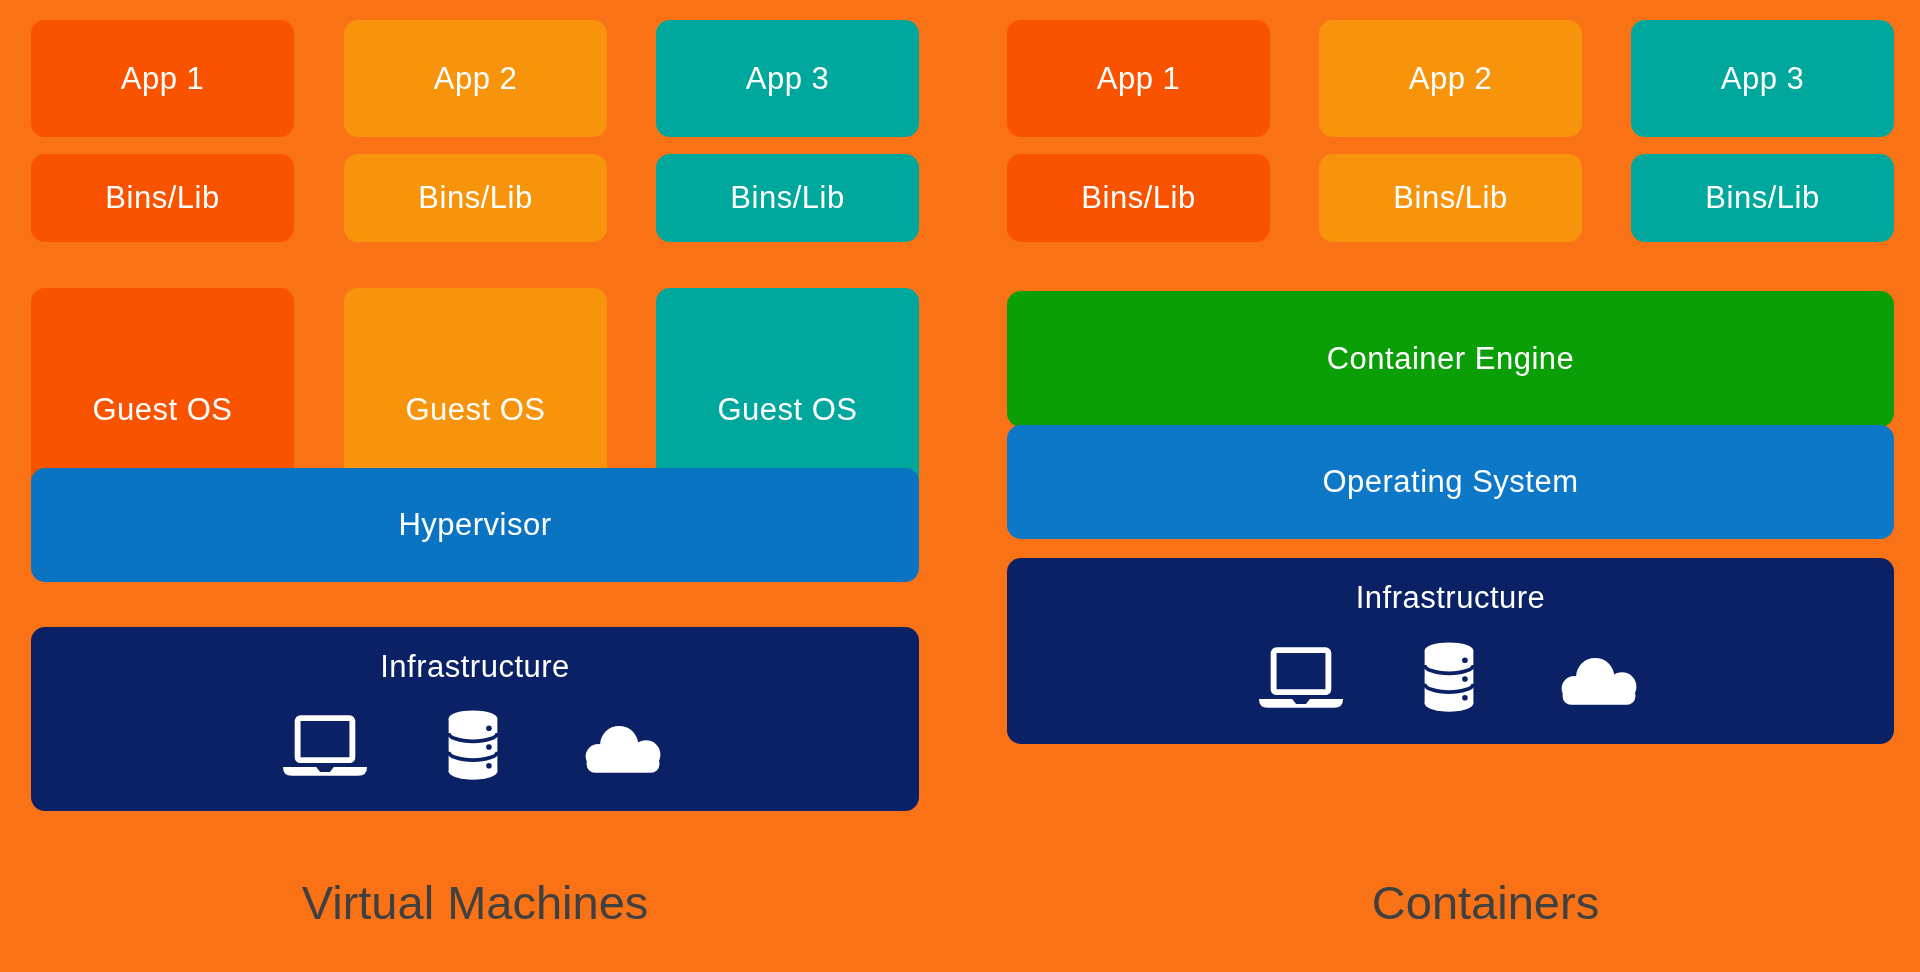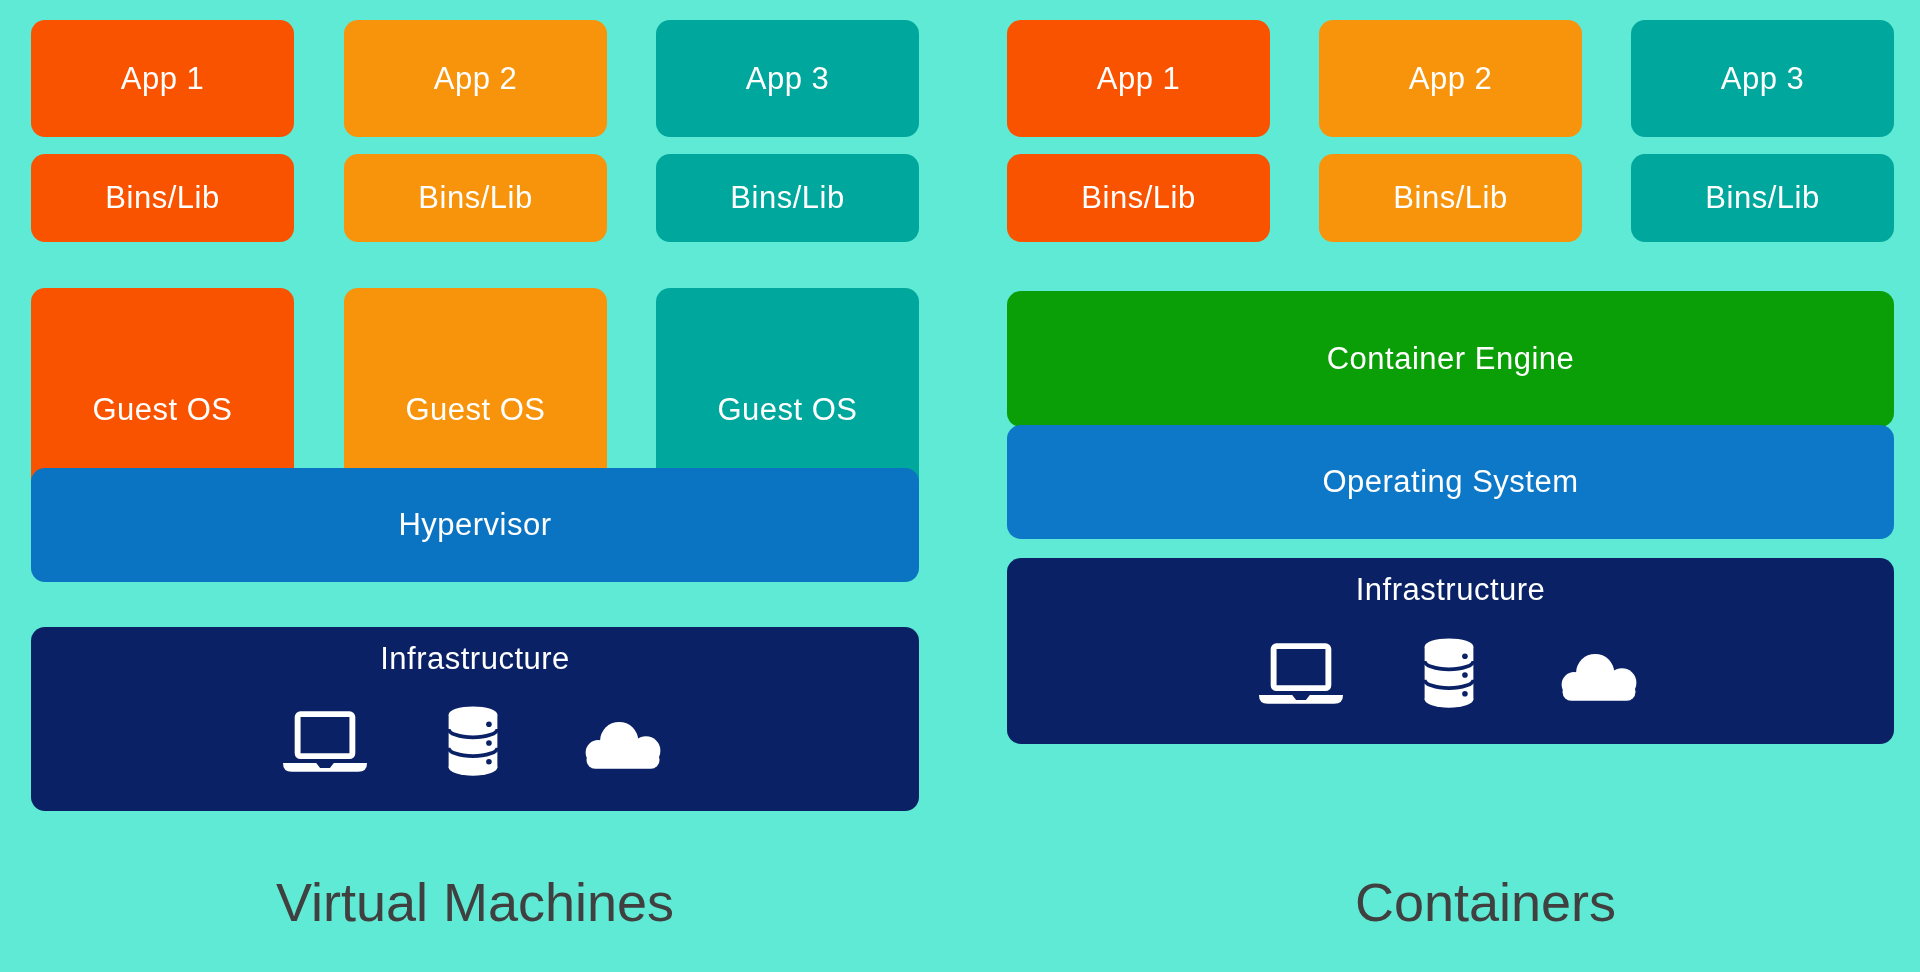--- a/index.html
+++ b/index.html
@@ -1,20 +1,20 @@
 <!DOCTYPE html>
 <html><head>
 <meta charset="utf-8">
 <style>
   html, body { margin: 0; padding: 0; background: #ffffff; }
   .canvas {
     position: relative;
     width: 1920px;
     height: 972px;
-    background: #5eead4;
+    background: #f97316;
     overflow: hidden;
     font-family: "Liberation Sans", sans-serif;
   }
   .box {
     position: absolute;
     border-radius: 14px;
     display: flex;
     align-items: center;
     justify-content: center;
     color: #ffffff;
@@ -37,21 +37,21 @@
   .r-col2 { left: 1319px; width: 263px; }
   .r-col3 { left: 1631px; width: 263px; }
   .r-full { left: 1007px; width: 887px; }
   .engine  { top: 291px; height: 136px; }
   .os      { top: 425px; height: 114px; }
   .infra-right { top: 558px; height: 186px; }
   
   .infra {
     flex-direction: column;
     justify-content: flex-start;
-    padding-top: 8px;
+    padding-top: 16px;
     box-sizing: border-box;
   }
   .infra-label { height: 48px; display: flex; align-items: center; }
   .icon-row {
     flex: 1;
     display: flex;
     align-items: center;
     justify-content: center;
     gap: 74px;
     width: 100%;
@@ -59,21 +59,21 @@
   }
   .icon-row svg { display: block; }
   
   .panel-title {
     position: absolute;
     top: 852px;
     height: 100px;
     display: flex;
     align-items: center;
     justify-content: center;
-    font-size: 54px;
+    font-size: 47px;
     font-weight: 400;
   }
   .title-left  { left: 31px;   width: 888px; }
   .title-right { left: 1042px; width: 887px; }
 </style>
 </head>
 <body>
 
 <div class="canvas">
 

